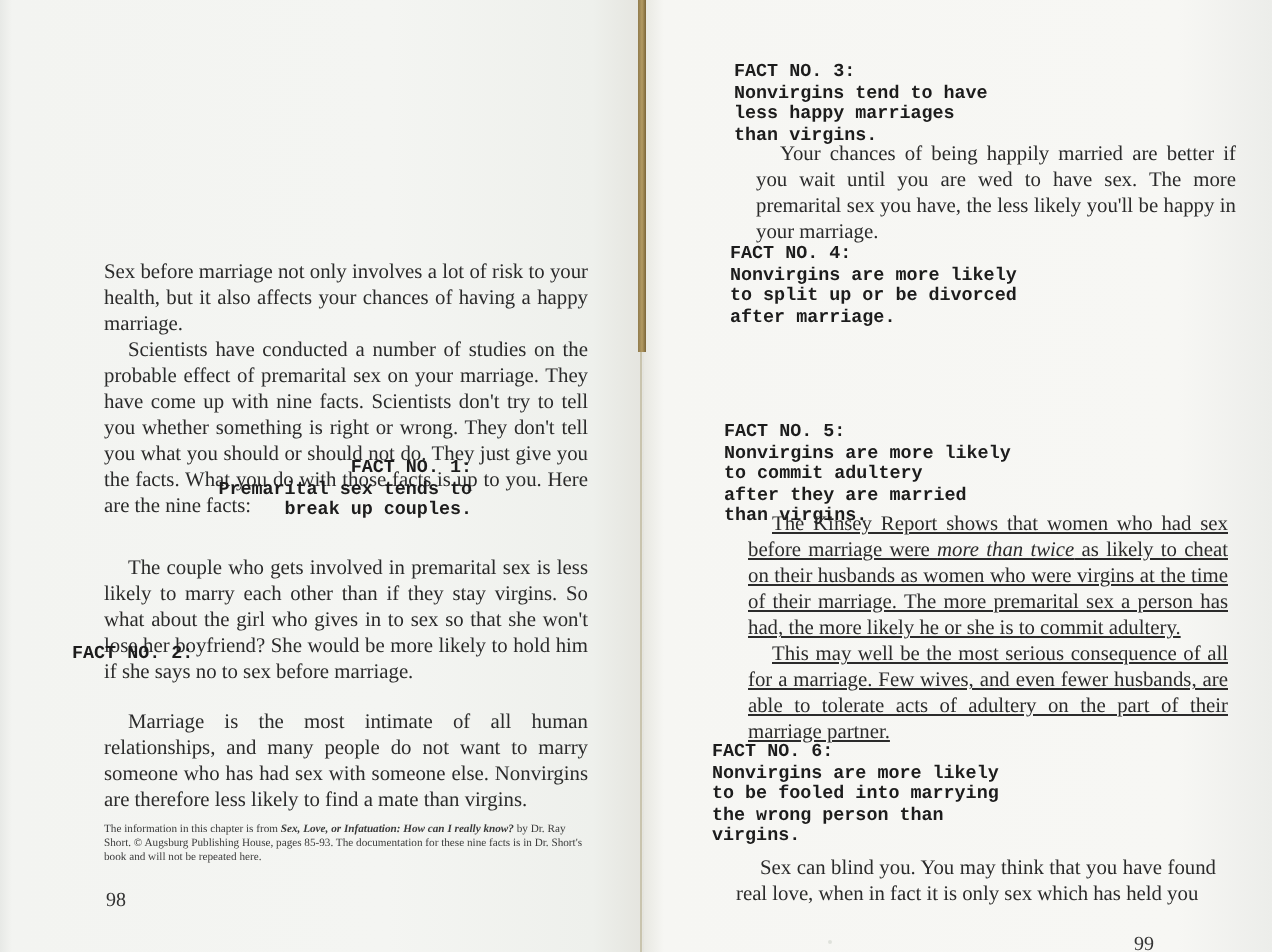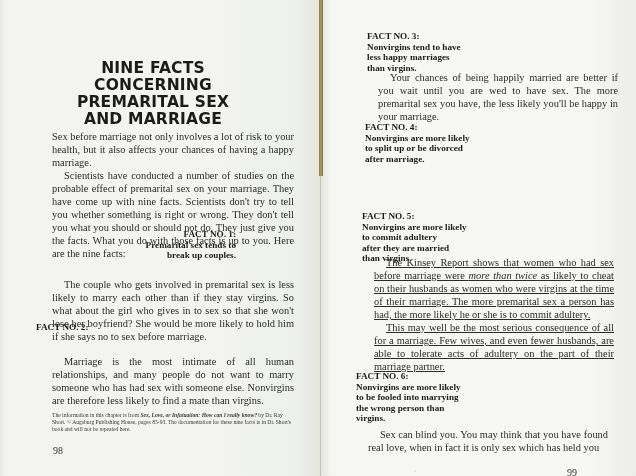--- a/index.html
+++ b/index.html
@@ -32,21 +32,21 @@
     font-family:"DejaVu Sans", sans-serif; font-weight:bold;
     font-size:15.5px; line-height:17px; text-align:center; color:#1b1b1b;
     letter-spacing:0.2px;
   }
   .body-text {
     font-size:10.4px; line-height:13px; text-align:justify; color:#2b2b2b;
   }
   .body-text p { margin:0; }
   .body-text p.indent { text-indent:12px; }
   .fact-heading {
-    font-family:Liberation Serif, serif; font-weight:bold;
+    font-family:Liberation Mono, monospace; font-weight:bold;
     font-size:9.2px; line-height:10.5px; color:#1c1c1c;
   }
   .fact-heading .num { display:block; }
   .fact-heading .stmt { display:block; white-space:pre-line; }
   .blk { position:absolute; }
   .footnote {
     position:absolute; left:52px; top:412px; width:242px;
     font-size:5.6px; line-height:7px; color:#3a3a3a;
   }
   .footnote i { font-style:italic; font-weight:bold; }
@@ -55,23 +55,20 @@
   }
   .dust { position:absolute; border-radius:50%; background:#cfd3cc; opacity:0.6; }
 </style>
 </head>
 <body>
 
 <div class="spread">
 
   <div class="page page-left">
 
-    <div class="title" style="white-space:pre-line;">NINE FACTS CONCERNING
-PREMARITAL SEX
-AND MARRIAGE</div>
 
     <div class="blk body-text" style="left:52px; top:130px; width:242px;">
       <p>Sex before marriage not only involves a lot of risk to your health, but it also affects your chances of having a happy marriage.</p>
       <p class="indent">Scientists have conducted a number of studies on the probable effect of premarital sex on your marriage. They have come up with nine facts. Scientists don't try to tell you whether something is right or wrong. They don't tell you what you should or should not do. They just give you the facts. What you do with those facts is up to you. Here are the nine facts:</p>
     </div>
 
     <div class="blk fact-heading" style="left:36px; top:229px; width:200px;text-align:right;">
       <span class="num">FACT NO. 1:</span>
       <span class="stmt">Premarital sex tends to
 break up couples.</span>

